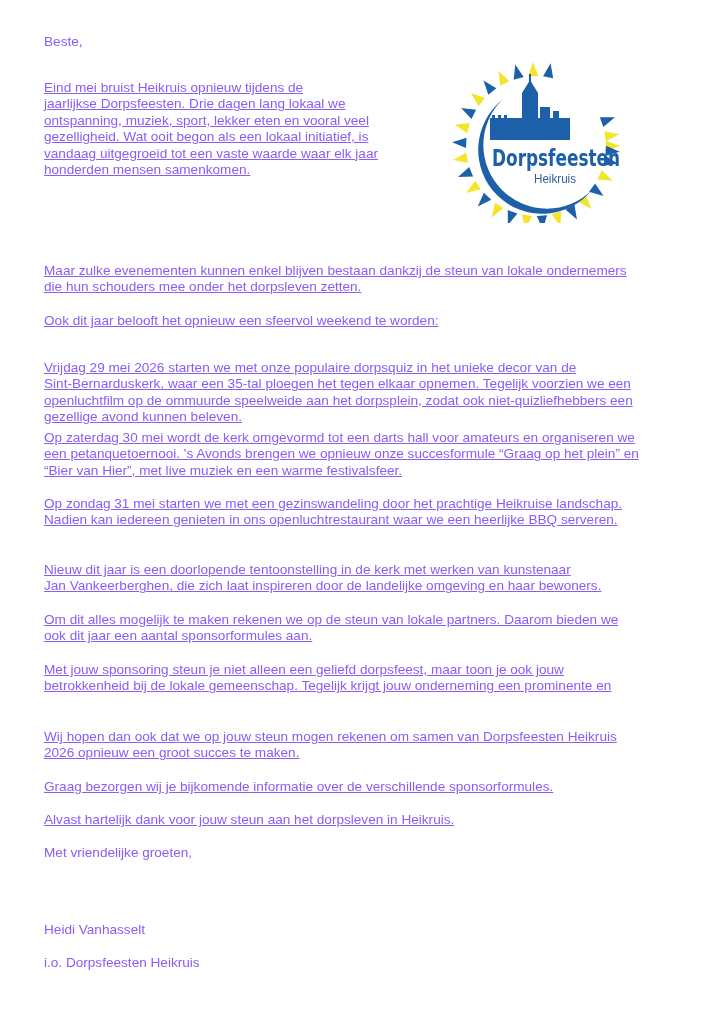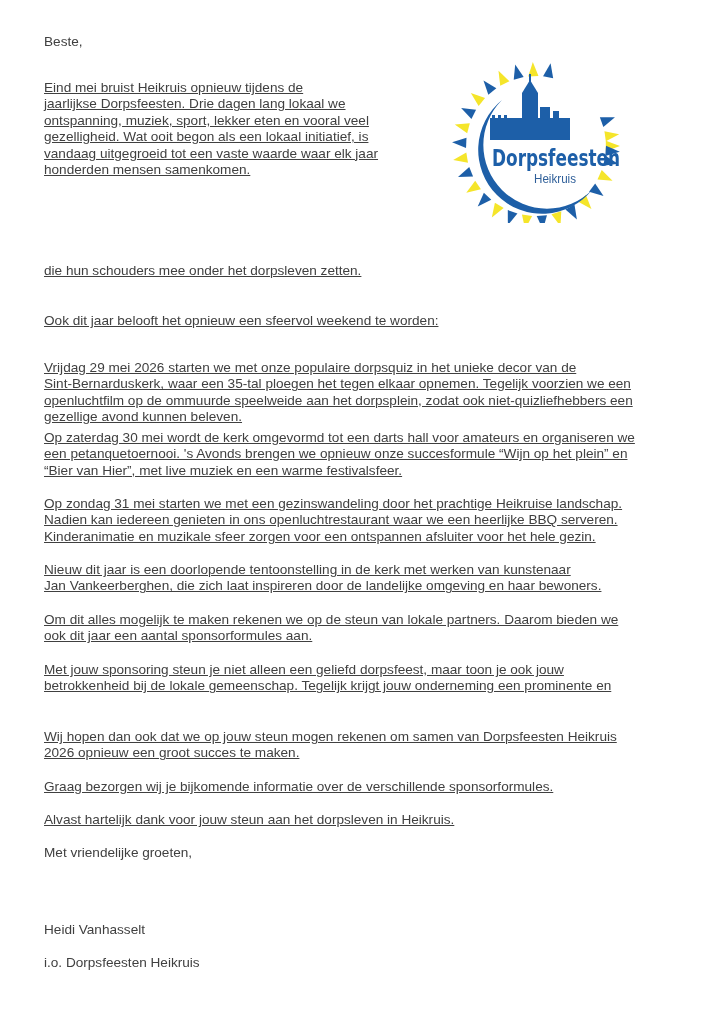--- a/index.html
+++ b/index.html
@@ -2,21 +2,21 @@
 <html><head>
   <meta charset="utf-8">
   <style>
     html, body { margin: 0; padding: 0; background: #ffffff; }
     body { width: 724px; height: 1024px; position: relative; overflow: hidden; }
     .page {
       position: absolute; left: 0; top: 0; width: 724px; height: 792px;
       font-family: "Liberation Sans", sans-serif;
       font-size: 13.6px;
       line-height: 16.4px;
-      color: #404040;
+      color: #8b5cf6;
     }
     .p { position: absolute; left: 44px; margin: 0; white-space: nowrap; }
     .line { display: block; text-decoration: underline; }
     .logo { position: absolute; left: 440px; top: 58px; width: 200px; height: 165px; }
   </style>
 </head>
 <body>
 
 <div class="page">
 
@@ -26,44 +26,44 @@
     <span class="line">Eind mei bruist Heikruis opnieuw tijdens de</span>
     <span class="line">jaarlijkse Dorpsfeesten. Drie dagen lang lokaal we</span>
     <span class="line">ontspanning, muziek, sport, lekker eten en vooral veel</span>
     <span class="line">gezelligheid. Wat ooit begon als een lokaal initiatief, is</span>
     <span class="line">vandaag uitgegroeid tot een vaste waarde waar elk jaar</span>
     <span class="line">honderden mensen samenkomen.</span>
   </p>
 
 
   <p class="p" style="top:263px">
+    <span class="line">Maar zulke evenementen kunnen enkel blijven bestaan dankzij de steun van lokale ondernemers</span>
     <span class="line">die hun schouders mee onder het dorpsleven zetten.</span>
   </p>
 
   <p class="p" style="top:313px">
     <span class="line">Ook dit jaar belooft het opnieuw een sfeervol weekend te worden:</span>
   </p>
 
   <p class="p" style="top:360px">
     <span class="line">Vrijdag 29 mei 2026 starten we met onze populaire dorpsquiz in het unieke decor van de</span>
     <span class="line">Sint-Bernarduskerk, waar een 35-tal ploegen het tegen elkaar opnemen. Tegelijk voorzien we een</span>
     <span class="line">openluchtfilm op de ommuurde speelweide aan het dorpsplein, zodat ook niet-quizliefhebbers een</span>
     <span class="line">gezellige avond kunnen beleven.</span>
   </p>
 
   <p class="p" style="top:430px">
     <span class="line">Op zaterdag 30 mei wordt de kerk omgevormd tot een darts hall voor amateurs en organiseren we</span>
-    <span class="line">een petanquetoernooi. 's Avonds brengen we opnieuw onze succesformule “Wijn op het plein” en</span>
+    <span class="line">een petanquetoernooi. 's Avonds brengen we opnieuw onze succesformule “Graag op het plein” en</span>
     <span class="line">“Bier van Hier”, met live muziek en een warme festivalsfeer.</span>
   </p>
 
   <p class="p" style="top:496px">
     <span class="line">Op zondag 31 mei starten we met een gezinswandeling door het prachtige Heikruise landschap.</span>
     <span class="line">Nadien kan iedereen genieten in ons openluchtrestaurant waar we een heerlijke BBQ serveren.</span>
-    <span class="line">Kinderanimatie en muzikale sfeer zorgen voor een ontspannen afsluiter voor het hele gezin.</span>
   </p>
 
   <p class="p" style="top:562px">
     <span class="line">Nieuw dit jaar is een doorlopende tentoonstelling in de kerk met werken van kunstenaar</span>
     <span class="line">Jan Vankeerberghen, die zich laat inspireren door de landelijke omgeving en haar bewoners.</span>
   </p>
 
   <p class="p" style="top:612px">
     <span class="line">Om dit alles mogelijk te maken rekenen we op de steun van lokale partners. Daarom bieden we</span>
     <span class="line">ook dit jaar een aantal sponsorformules aan.</span>

